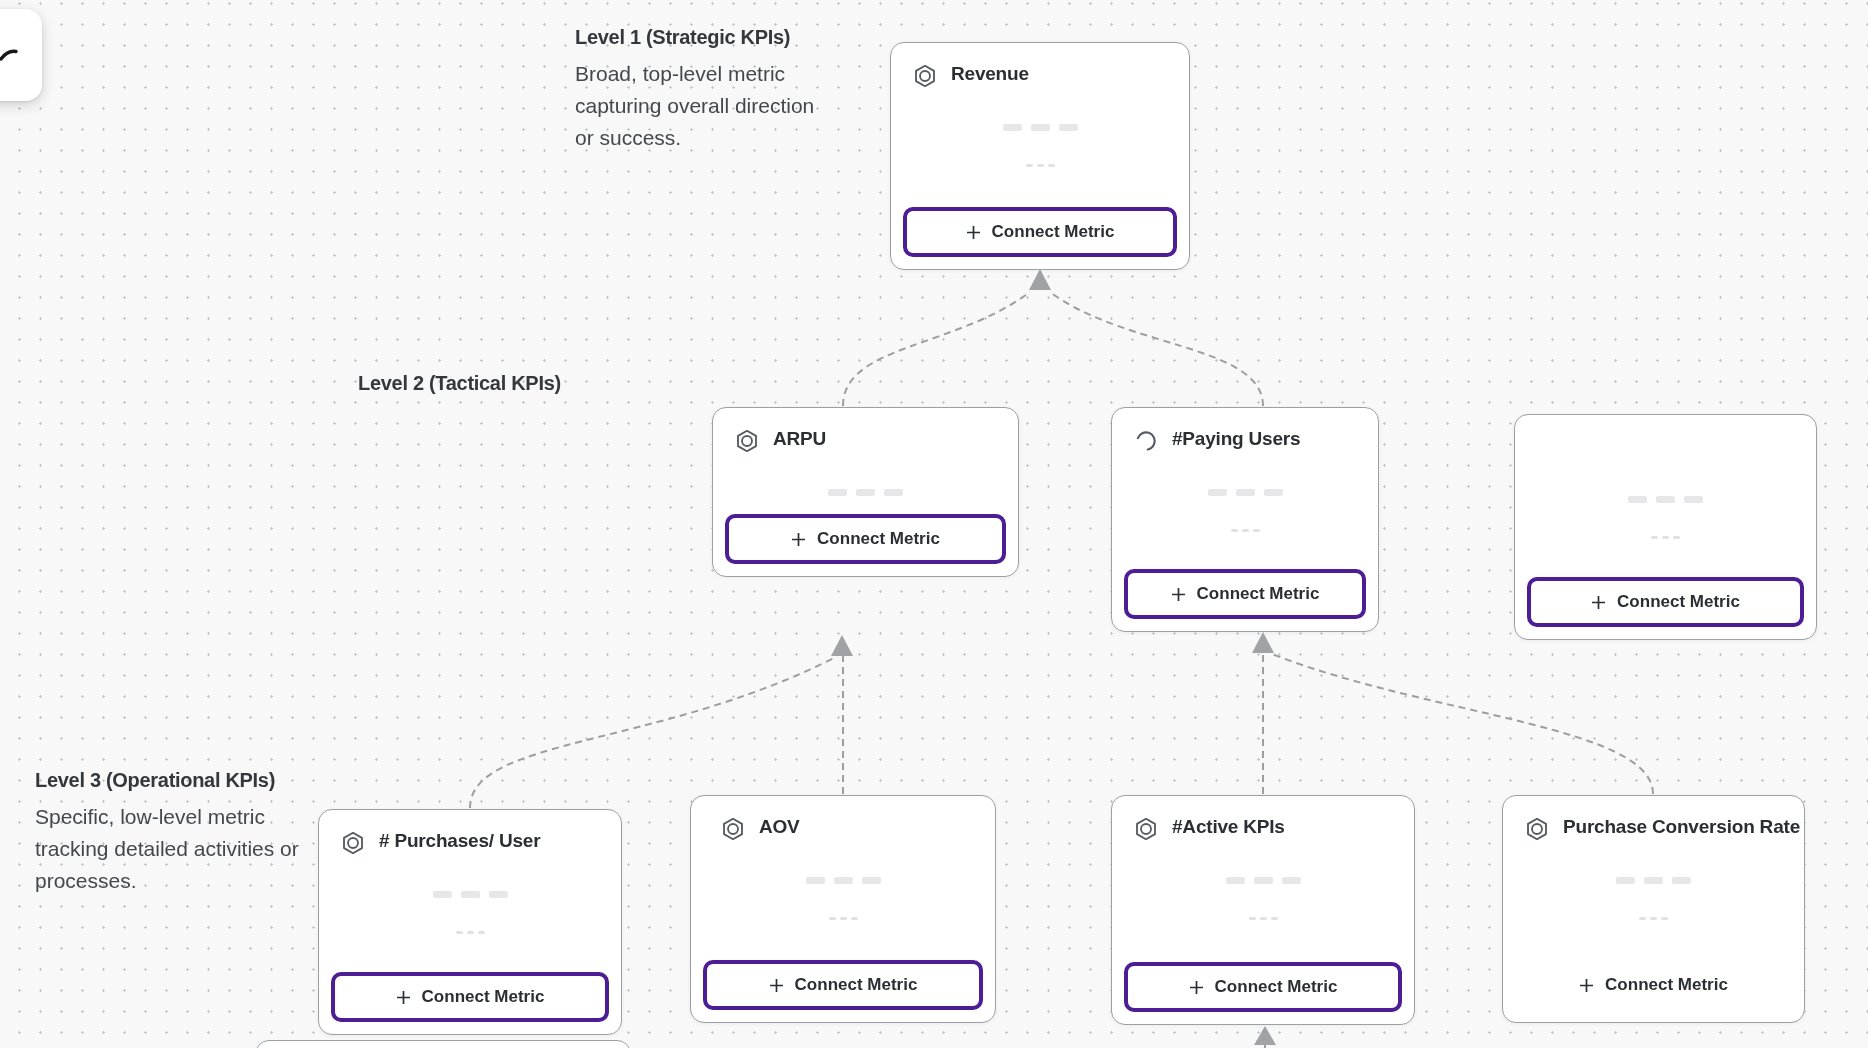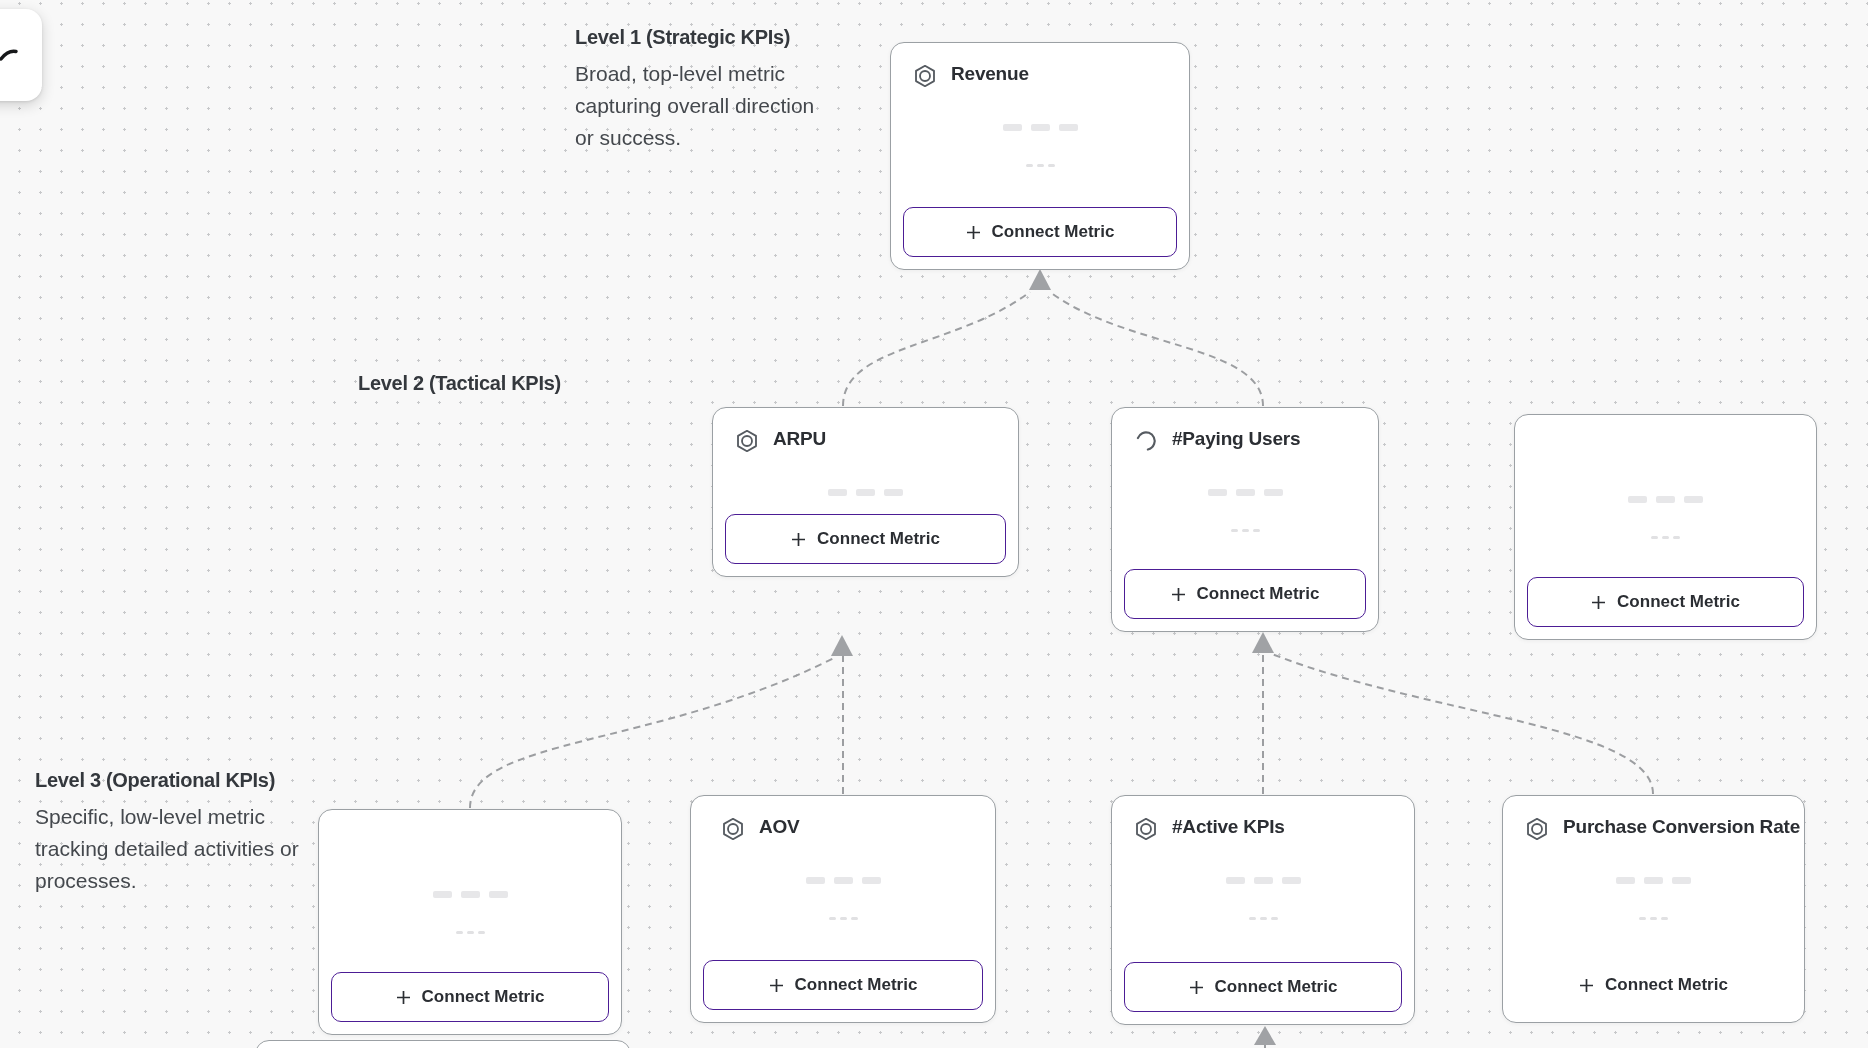--- a/index.html
+++ b/index.html
@@ -51,21 +51,21 @@
   .skel-row i { display:block; }
   .skel-row1 { top:81px; gap:9px; }
   .skel-row1 i { width:19px; height:7px; border-radius:2px; background:#e7e7e9; }
   .skel-row2 { top:121px; gap:4px; }
   .skel-row2 i { width:7px; height:3px; border-radius:1.5px; background:#e1e1e3; }
 
   .connect-btn {
     position:absolute; left:12px; right:12px; bottom:12px; height:50px;
     display:flex; align-items:center; justify-content:center; gap:11px;
     background:#ffffff;
-    border:1px solid #4c1d95;
+    border:4px solid #4c1d95;
     border-radius:10px;
     font-family:"Liberation Sans", sans-serif;
     font-size:17px; font-weight:600; color:#2b2e33;
     cursor:pointer;
   }
   .metric-card.btn-borderless .connect-btn { border-color:rgba(0,0,0,0); }
 
   .toolbar-fragment {
     position:absolute; left:-30px; top:9px; width:72px; height:92px; z-index:4;
     background:#ffffff; border-radius:16px;
@@ -202,20 +202,27 @@
       </div>
     <button class="connect-btn">
       <svg width="15" height="15" viewBox="0 0 15 15">
         <path d="M7.5 1 V14 M1 7.5 H14" stroke="#2b2e33" stroke-width="1.7" fill="none"></path>
       </svg>
       <span>Connect Metric</span>
     </button>
   </div>
 
   <div class="metric-card" style="left:318px; top:809px; width:304px; height:226px;">
+    <div class="card-header">
+      <svg class="hex-icon" width="26" height="26" viewBox="0 0 24 24">
+        <path d="M12 2.6 L20.3 7.3 V16.7 L12 21.4 L3.7 16.7 V7.3 Z" fill="none" stroke="#565b61" stroke-width="1.7" stroke-linejoin="round"></path>
+        <circle cx="12" cy="12" r="4.6" fill="none" stroke="#565b61" stroke-width="1.7"></circle>
+      </svg>
+      <span class="card-title"># Purchases/ User</span>
+    </div>
     <div class="skel-row skel-row1">
         <i></i>
         <i></i>
         <i></i>
       </div>
     <div class="skel-row skel-row2">
         <i></i>
         <i></i>
         <i></i>
       </div>

